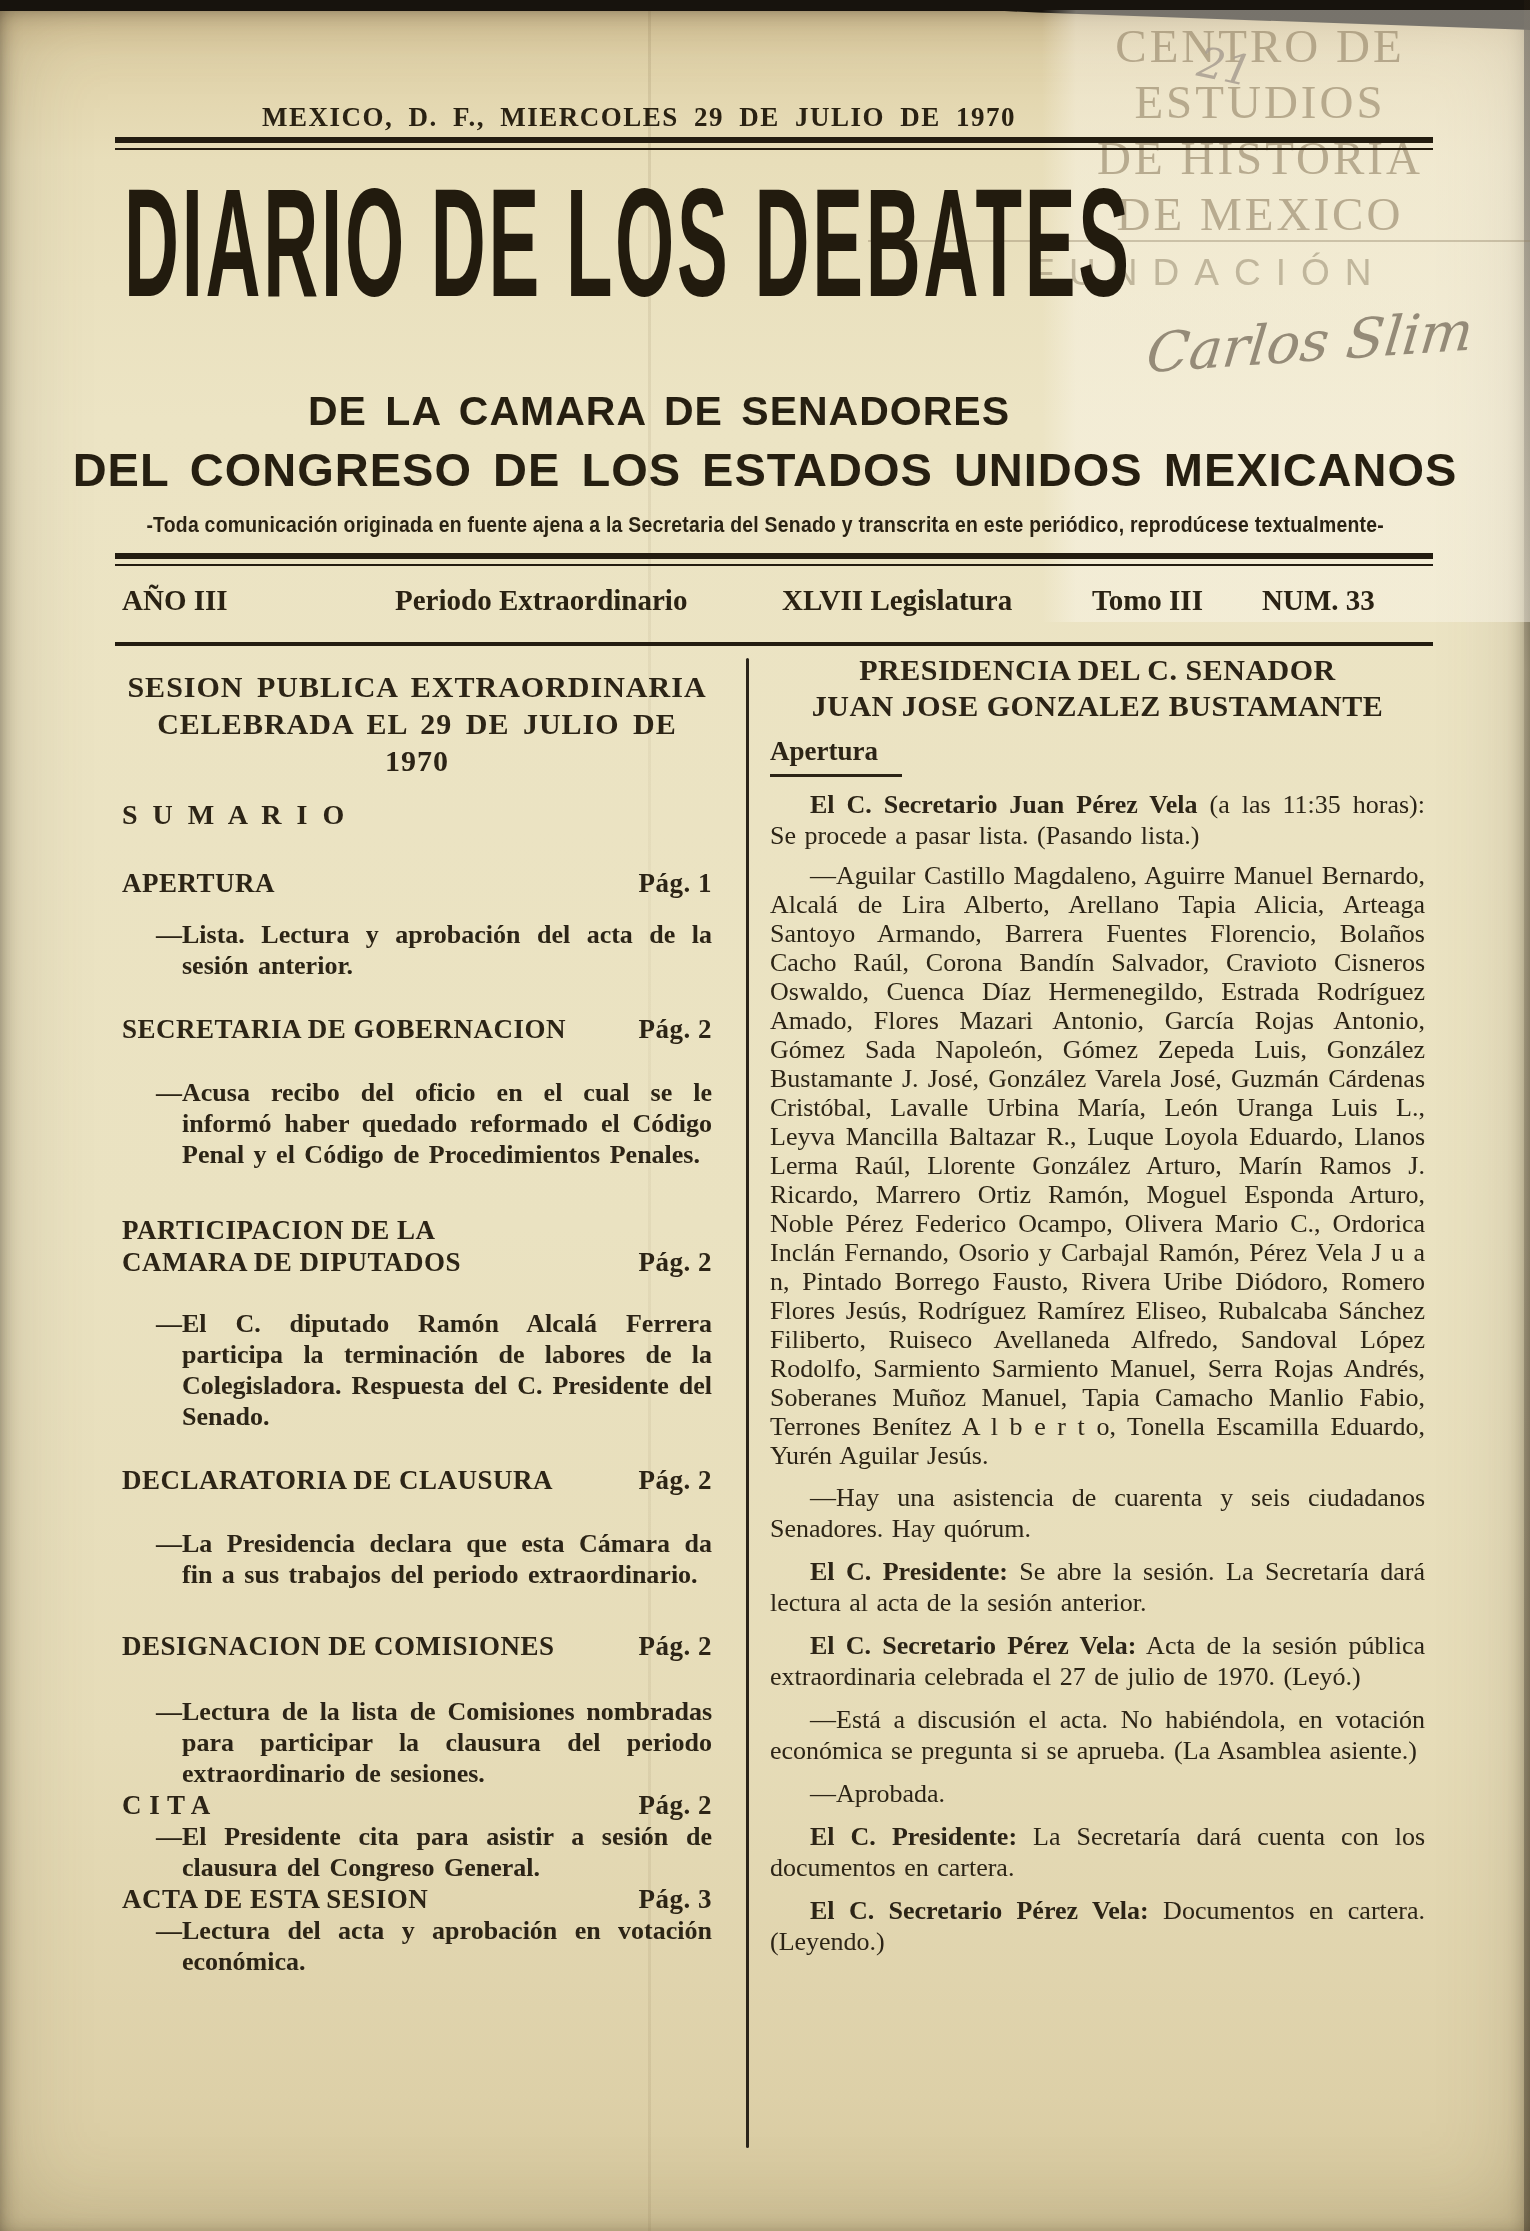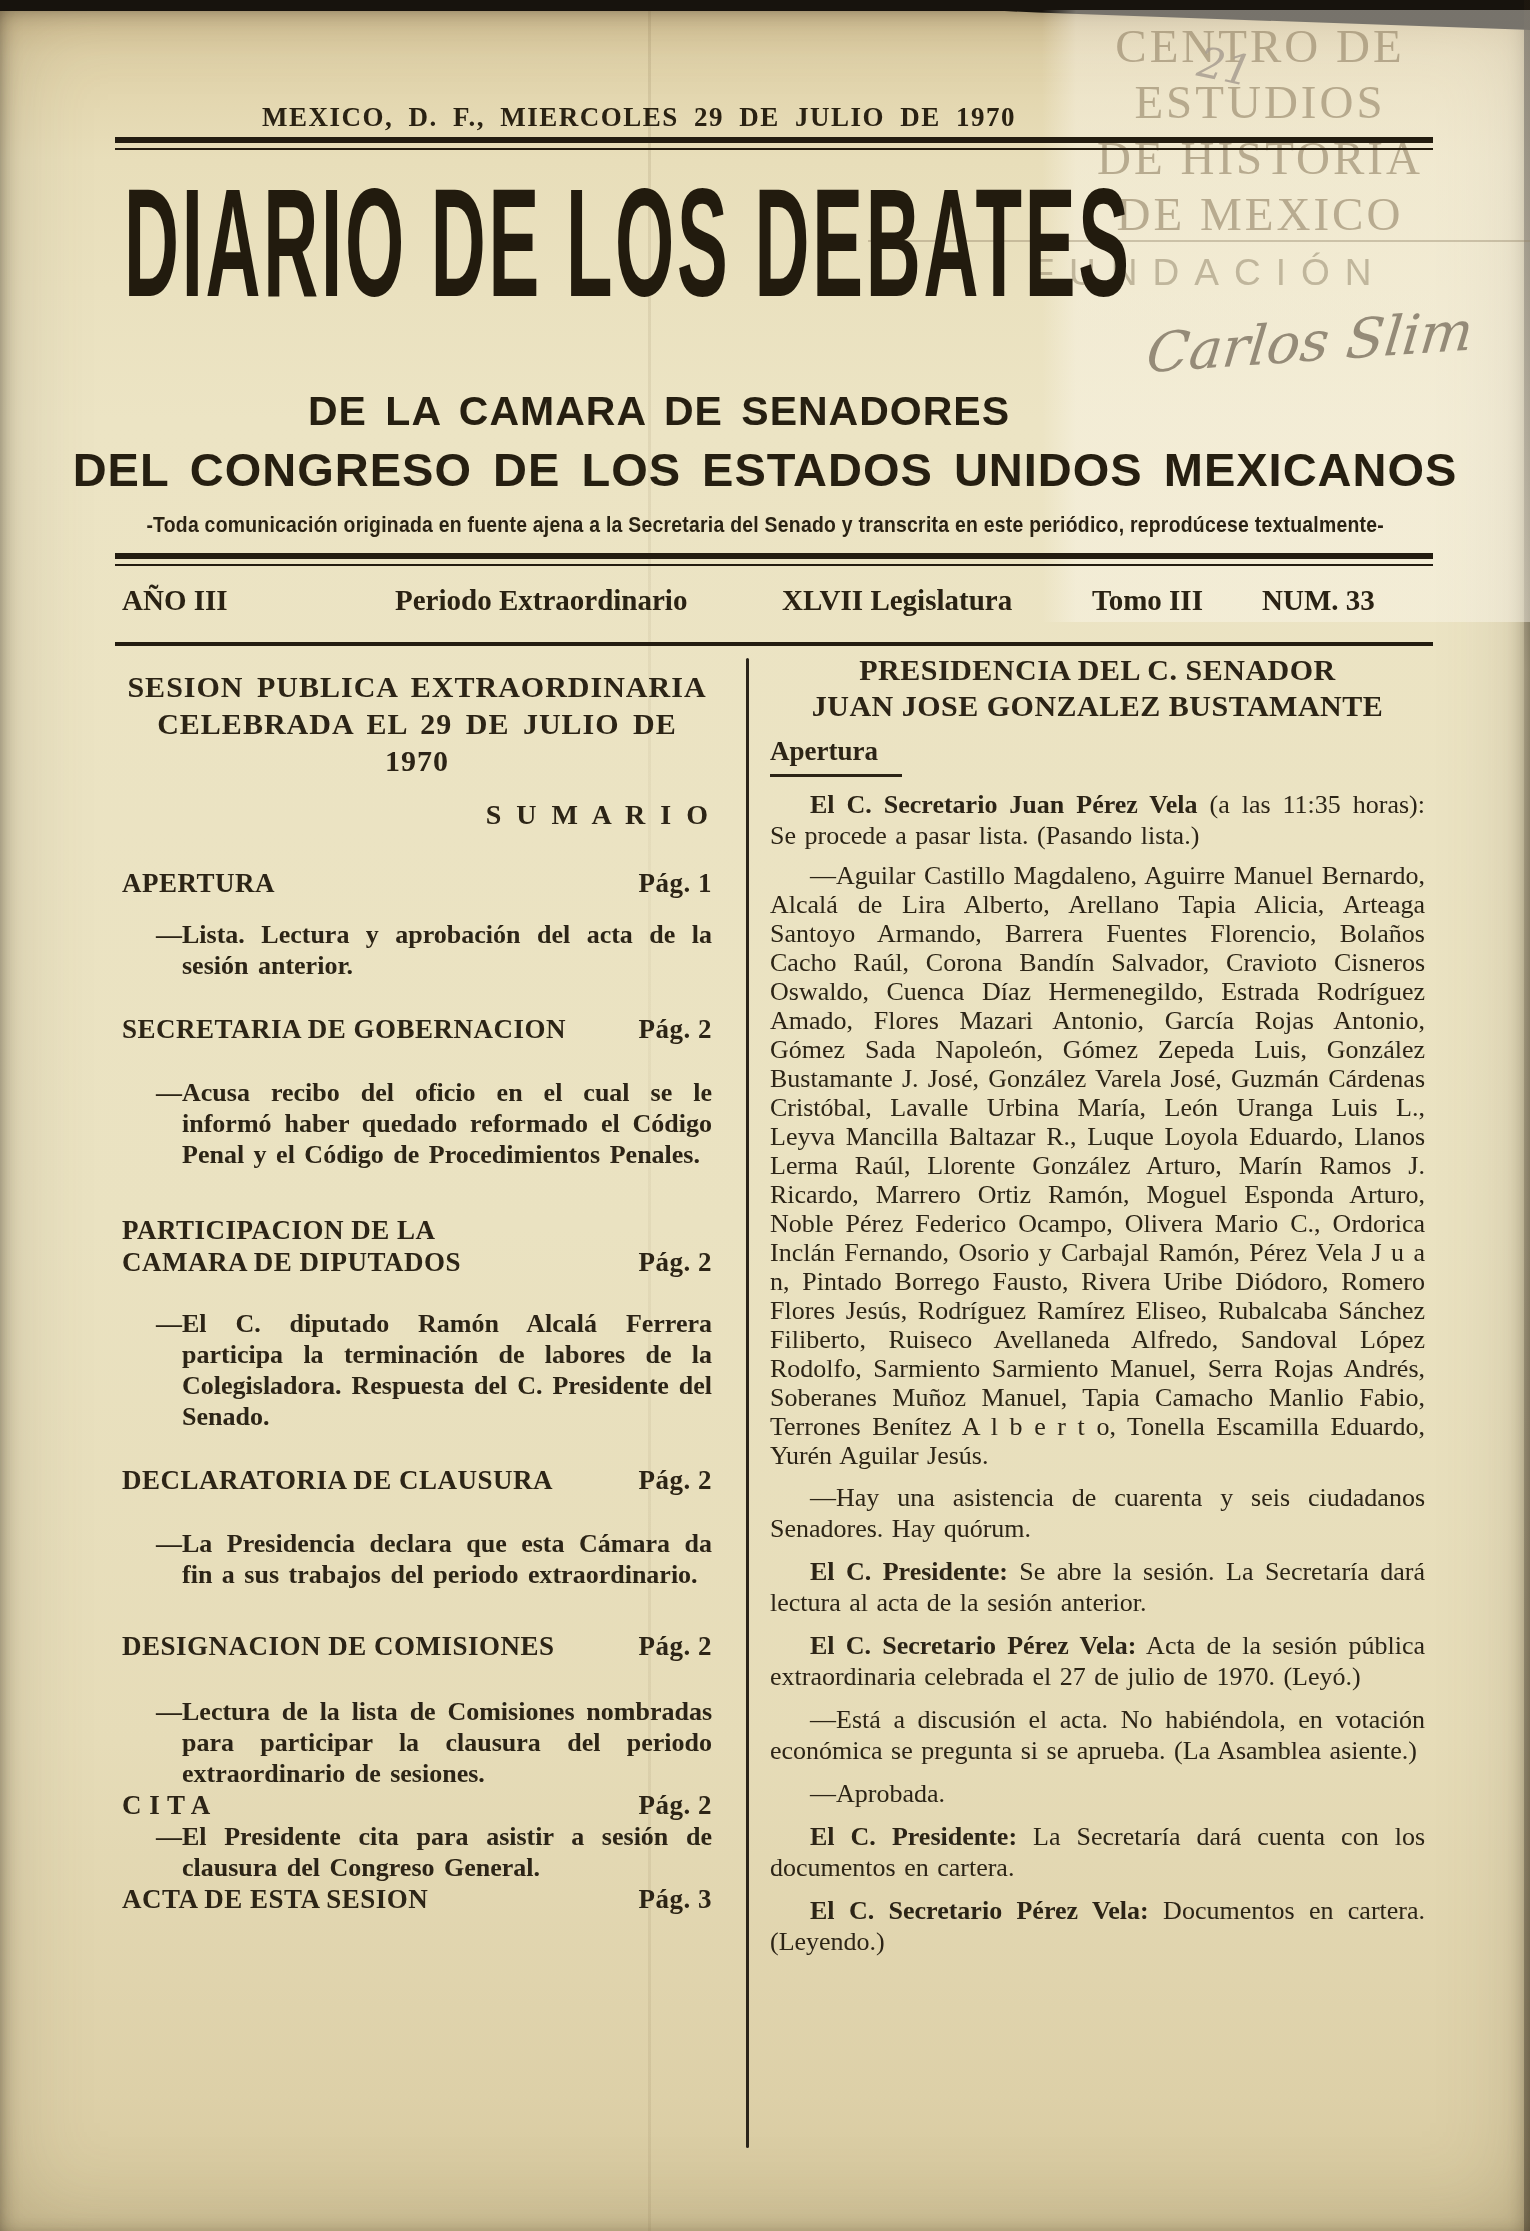--- a/index.html
+++ b/index.html
@@ -45,21 +45,21 @@
   .infobar{position:absolute;top:584px;left:0;width:1226px;height:46px;font-weight:bold;font-size:29px;color:#2a2213;}
   .infobar div{position:absolute;white-space:nowrap;}
   #info-year{left:122px;} #info-period{left:395px;} #info-legislature{left:782px;} #info-volume{left:1092px;} #info-number{left:1262px;text-align:center;}
 
   
   .divider{position:absolute;left:746px;top:658px;width:3px;height:1490px;background:#2b241a;border-radius:2px;}
   .col-left{position:absolute;left:122px;top:660px;width:590px;}
   .col-right{position:absolute;left:770px;top:652px;width:655px;}
 
   .session-title{padding-top:8px;text-align:center;font-weight:bold;font-size:30px;line-height:37px;letter-spacing:1px;word-spacing:5px;white-space:pre-line;}
-  .sumario{margin-top:20px;text-align:right;font-weight:bold;font-size:28px;letter-spacing:4px;}
+  .sumario{margin-top:20px;text-align:left;font-weight:bold;font-size:28px;letter-spacing:4px;}
   .entry-head{display:flex;justify-content:space-between;align-items:flex-end;font-weight:bold;font-size:27px;line-height:32px;letter-spacing:.5px;}
   .entry-title{white-space:pre-line;}
   .entry-page{white-space:nowrap;font-family:Liberation Serif, serif;}
   .entry-body{font-weight:bold;font-size:26px;line-height:31px;text-align:justify;margin:0 0 0 34px;padding-left:26px;text-indent:-26px;word-spacing:3px;}
   
   .entry:nth-of-type(1) .entry-head{margin-top:28px;} .entry:nth-of-type(1) .entry-body{margin-top:14px;}
   .entry:nth-of-type(2) .entry-head{margin-top:38px;} .entry:nth-of-type(2) .entry-body{margin-top:30px;}
   .entry:nth-of-type(3) .entry-head{margin-top:36px;} .entry:nth-of-type(3) .entry-body{margin-top:20px;}
   .entry:nth-of-type(4) .entry-head{margin-top:32px;} .entry:nth-of-type(4) .entry-body{margin-top:32px;}
   .entry:nth-of-type(5) .entry-head{margin-top:44px;} .entry:nth-of-type(5) .entry-body{margin-top:30px;}
@@ -178,20 +178,21 @@
         <span class="entry-page">Pág. 2</span>
       </div>
       <p class="entry-body">—El Presidente cita para asistir a sesión de clausura del Congreso General.</p>
     </div>
 
     <div class="entry">
       <div class="entry-head">
         <span class="entry-title">ACTA DE ESTA SESION</span>
         <span class="entry-page">Pág. 3</span>
       </div>
+      <p class="entry-body">—Lectura del acta y aprobación en votación económica.</p>
     </div>
   </div>
 
   <div class="col-right">
     <div class="presidency">PRESIDENCIA DEL C. SENADOR
 JUAN JOSE GONZALEZ BUSTAMANTE</div>
     <div class="apertura">Apertura</div>
     <div class="apertura-rule"></div>
 
     <p>

